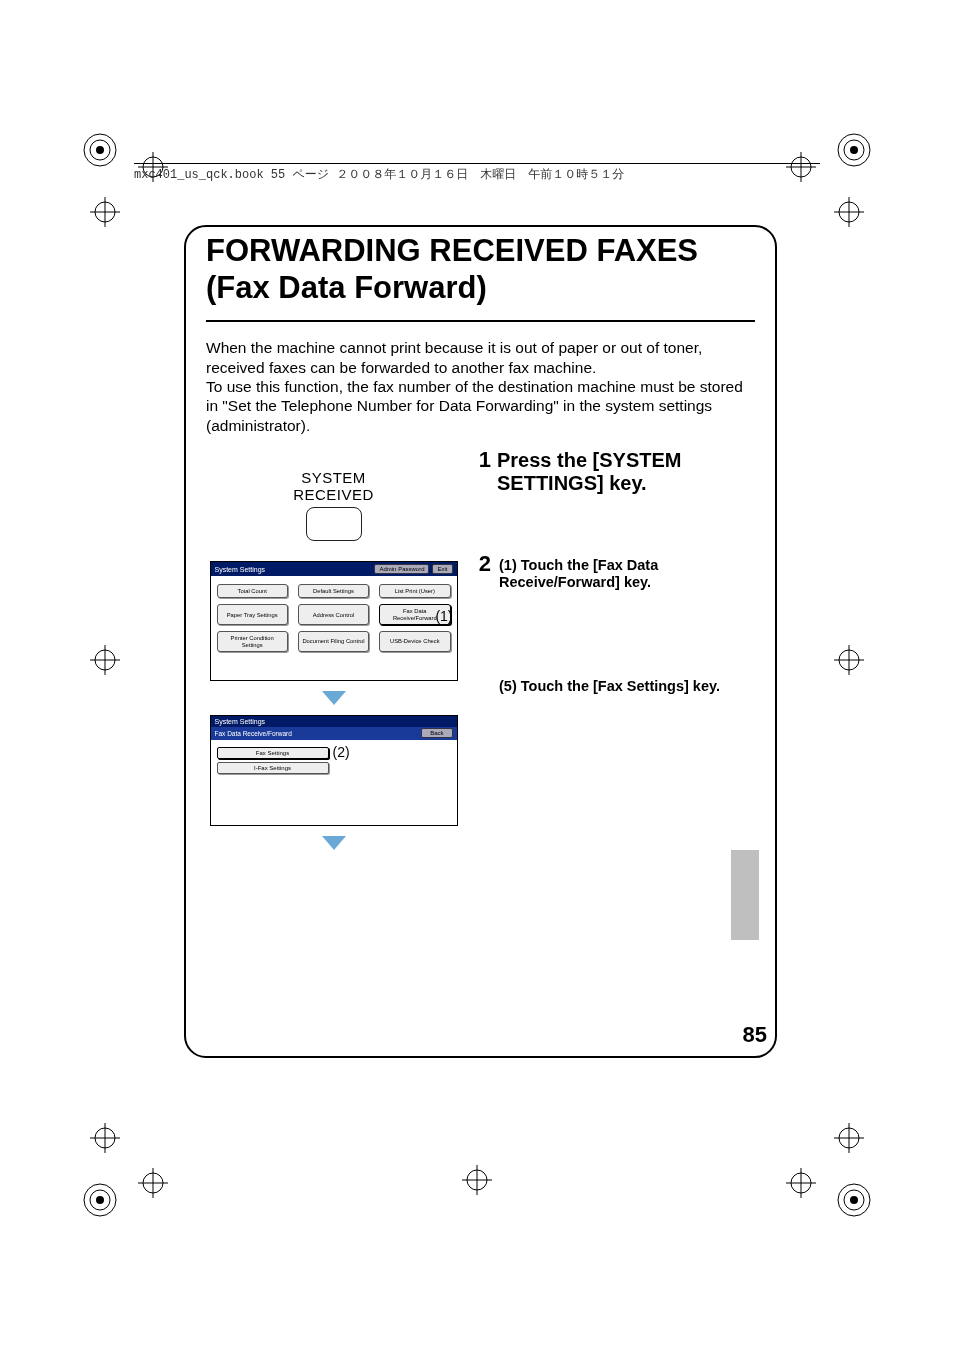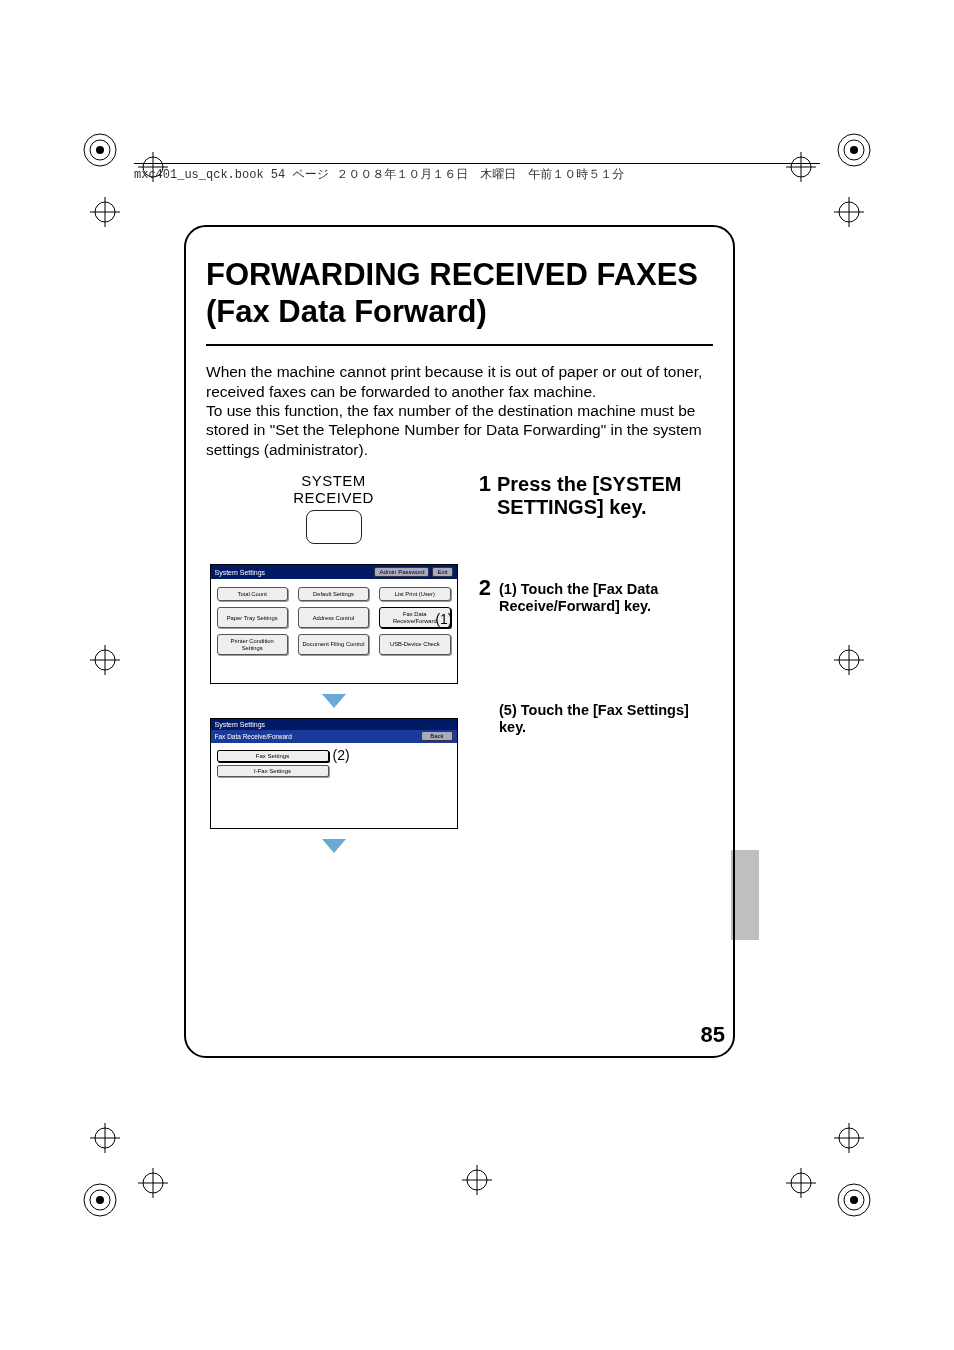--- a/index.html
+++ b/index.html
@@ -21,44 +21,44 @@
     border-top: 1px solid #000;
     font-size: 12px;
     padding-top: 2px;
     color: #333;
     font-family: "Courier New", monospace;
   }
   .page-frame {
     position: absolute;
     top: 225px;
     left: 184px;
-    width: 551px;
+    width: 593px;
     height: 833px;
     border: 2.5px solid #000;
     border-radius: 22px;
-    padding: 28px 20px 18px 20px;
+    padding: 4px 20px 18px 20px;
   }
   .title {
     font-size: 31px;
     font-weight: bold;
     line-height: 1.18;
     padding: 2px 0 14px 0;
     border-bottom: 2.5px solid #000;
     margin-bottom: 12px;
   }
   .intro {
     font-size: 15.5px;
     line-height: 1.25;
     margin-bottom: 14px;
   }
   .content-row {
     display: flex;
     gap: 12px;
   }
-  .left-col { width: 255px; flex: 0 0 255px; }
+  .left-col { width: 255px; flex: 0 0 255px; margin-top: 21px; }
   .right-col { flex: 1; }
   .sys-key-block { text-align: center; margin-bottom: 20px; }
   .sys-key-label { font-size: 15px; letter-spacing: 0.5px; line-height: 1.1; margin-bottom: 4px; }
   .sys-key {
     width: 56px; height: 34px; margin: 0 auto;
     border: 1.5px solid #222; border-radius: 8px;
   }
   .panel {
     border: 1px solid #000;
     width: 248px;
@@ -277,21 +277,21 @@
 </div>
 <div class="crop-mark" style="bottom:155px;left:50%;transform:translateX(-50%)">
   <svg width="30" height="30">
       <circle cx="15" cy="15" r="10" fill="none" stroke="#000"></circle>
       <line x1="0" y1="15" x2="30" y2="15" stroke="#000"></line>
       <line x1="15" y1="0" x2="15" y2="30" stroke="#000"></line>
     </svg>
 </div>
 
 <div class="header-line">
-  <span>mxc401_us_qck.book  54 ページ  ２００８年１０月１６日　木曜日　午前１０時５１分</span>
+  <span>mxc401_us_qck.book  55 ページ  ２００８年１０月１６日　木曜日　午前１０時５１分</span>
 </div>
 
 <div style="position:absolute; right:195px; top:850px; width:28px; height:90px; background:#bfbfbf;"></div>
 
 <div class="page-frame">
   <div class="title">FORWARDING RECEIVED FAXES (Fax Data Forward)</div>
   <div class="intro" style="white-space:pre-line;margin-top:16px;">When the machine cannot print because it is out of paper or out of toner, received faxes can be forwarded to another fax machine.
 To use this function, the fax number of the destination machine must be stored in "Set the Telephone Number for Data Forwarding" in the system settings (administrator).</div>
 
   <div class="content-row">

